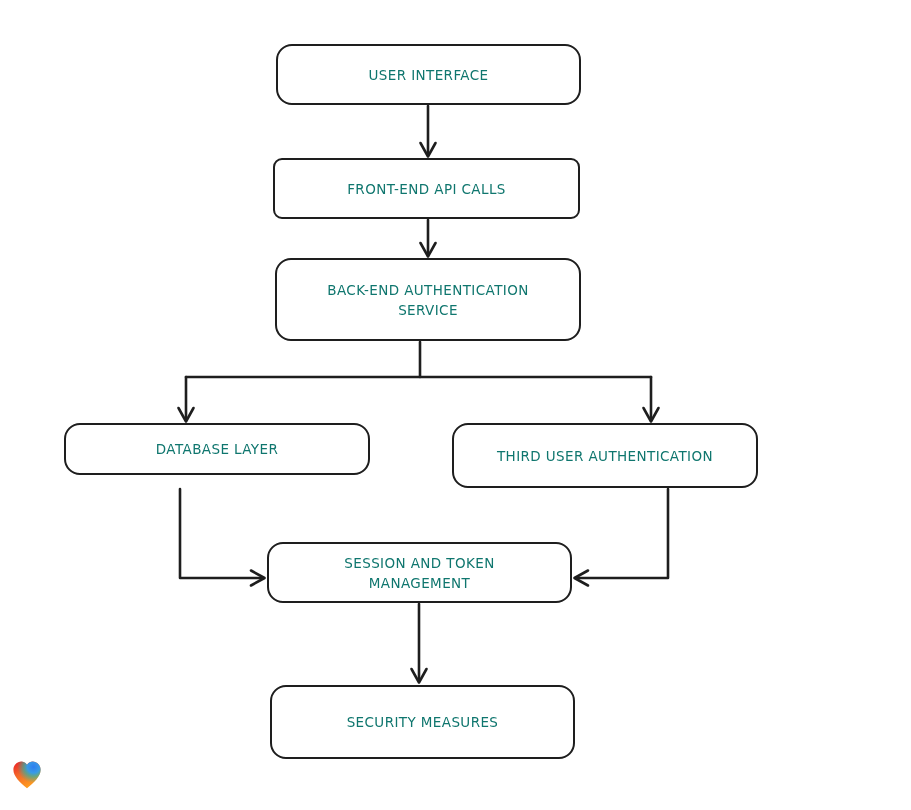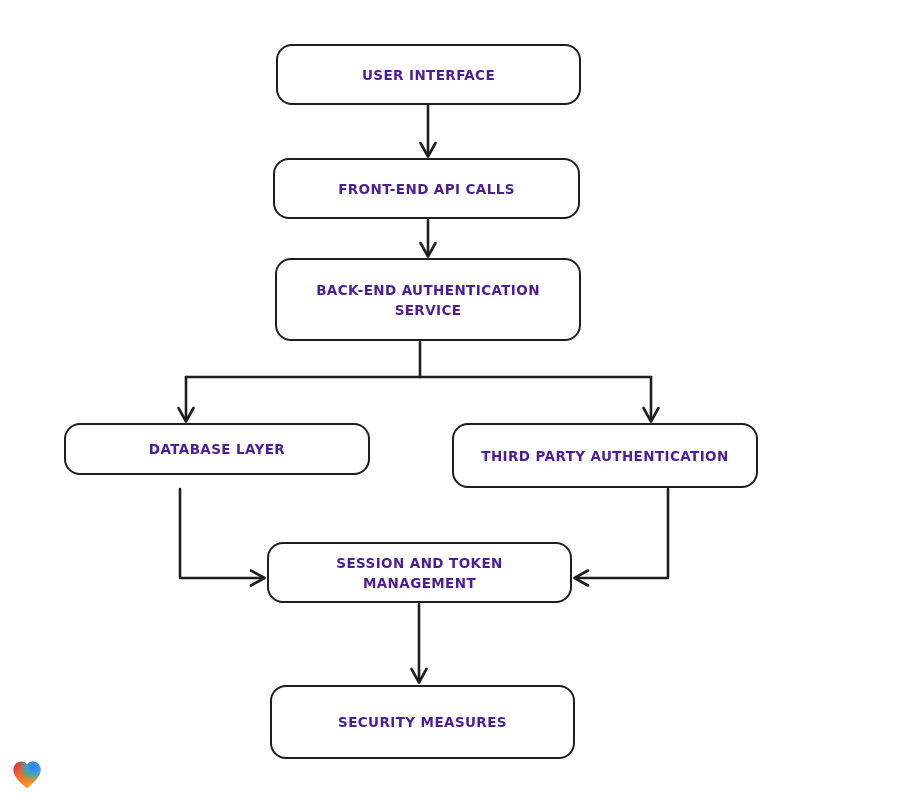--- a/index.html
+++ b/index.html
@@ -32,25 +32,25 @@
     display: flex;
     align-items: center;
     justify-content: center;
     text-align: center;
   }
   .node span {
     display: block;
     font-size: 13.5px;
     letter-spacing: 0.4px;
     line-height: 20px;
-    color: #4c1d95;
-    font-weight: 700;
+    color: #0f766e;
+    font-weight: 400;
   }
   #node-user-interface          { left: 276px; top: 44px;  width: 305px; height: 61px; }
-  #node-front-end-api-calls     { left: 273px; top: 158px; width: 307px; height: 61px; }
+  #node-front-end-api-calls     { left: 273px; top: 158px; width: 307px; height: 61px; border-radius: 9px; }
   #node-back-end-auth           { left: 275px; top: 258px; width: 306px; height: 83px; }
   #node-database-layer          { left: 64px;  top: 423px; width: 306px; height: 52px; }
   #node-third-party-auth        { left: 452px; top: 423px; width: 306px; height: 65px; }
   #node-session-token           { left: 267px; top: 542px; width: 305px; height: 61px; }
   #node-security-measures       { left: 270px; top: 685px; width: 305px; height: 74px; }
 
   #node-back-end-auth span  { max-width: 240px; }
   #node-session-token span  { max-width: 175px; }
 
   .logo {
@@ -101,21 +101,21 @@
 
   <div class="node" id="node-back-end-auth">
     <span>BACK-END AUTHENTICATION SERVICE</span>
   </div>
 
   <div class="node" id="node-database-layer">
     <span>DATABASE LAYER</span>
   </div>
 
   <div class="node" id="node-third-party-auth">
-    <span>THIRD PARTY AUTHENTICATION</span>
+    <span>THIRD USER AUTHENTICATION</span>
   </div>
 
   <div class="node" id="node-session-token">
     <span>SESSION AND TOKEN MANAGEMENT</span>
   </div>
 
   <div class="node" id="node-security-measures">
     <span>SECURITY MEASURES</span>
   </div>
 

